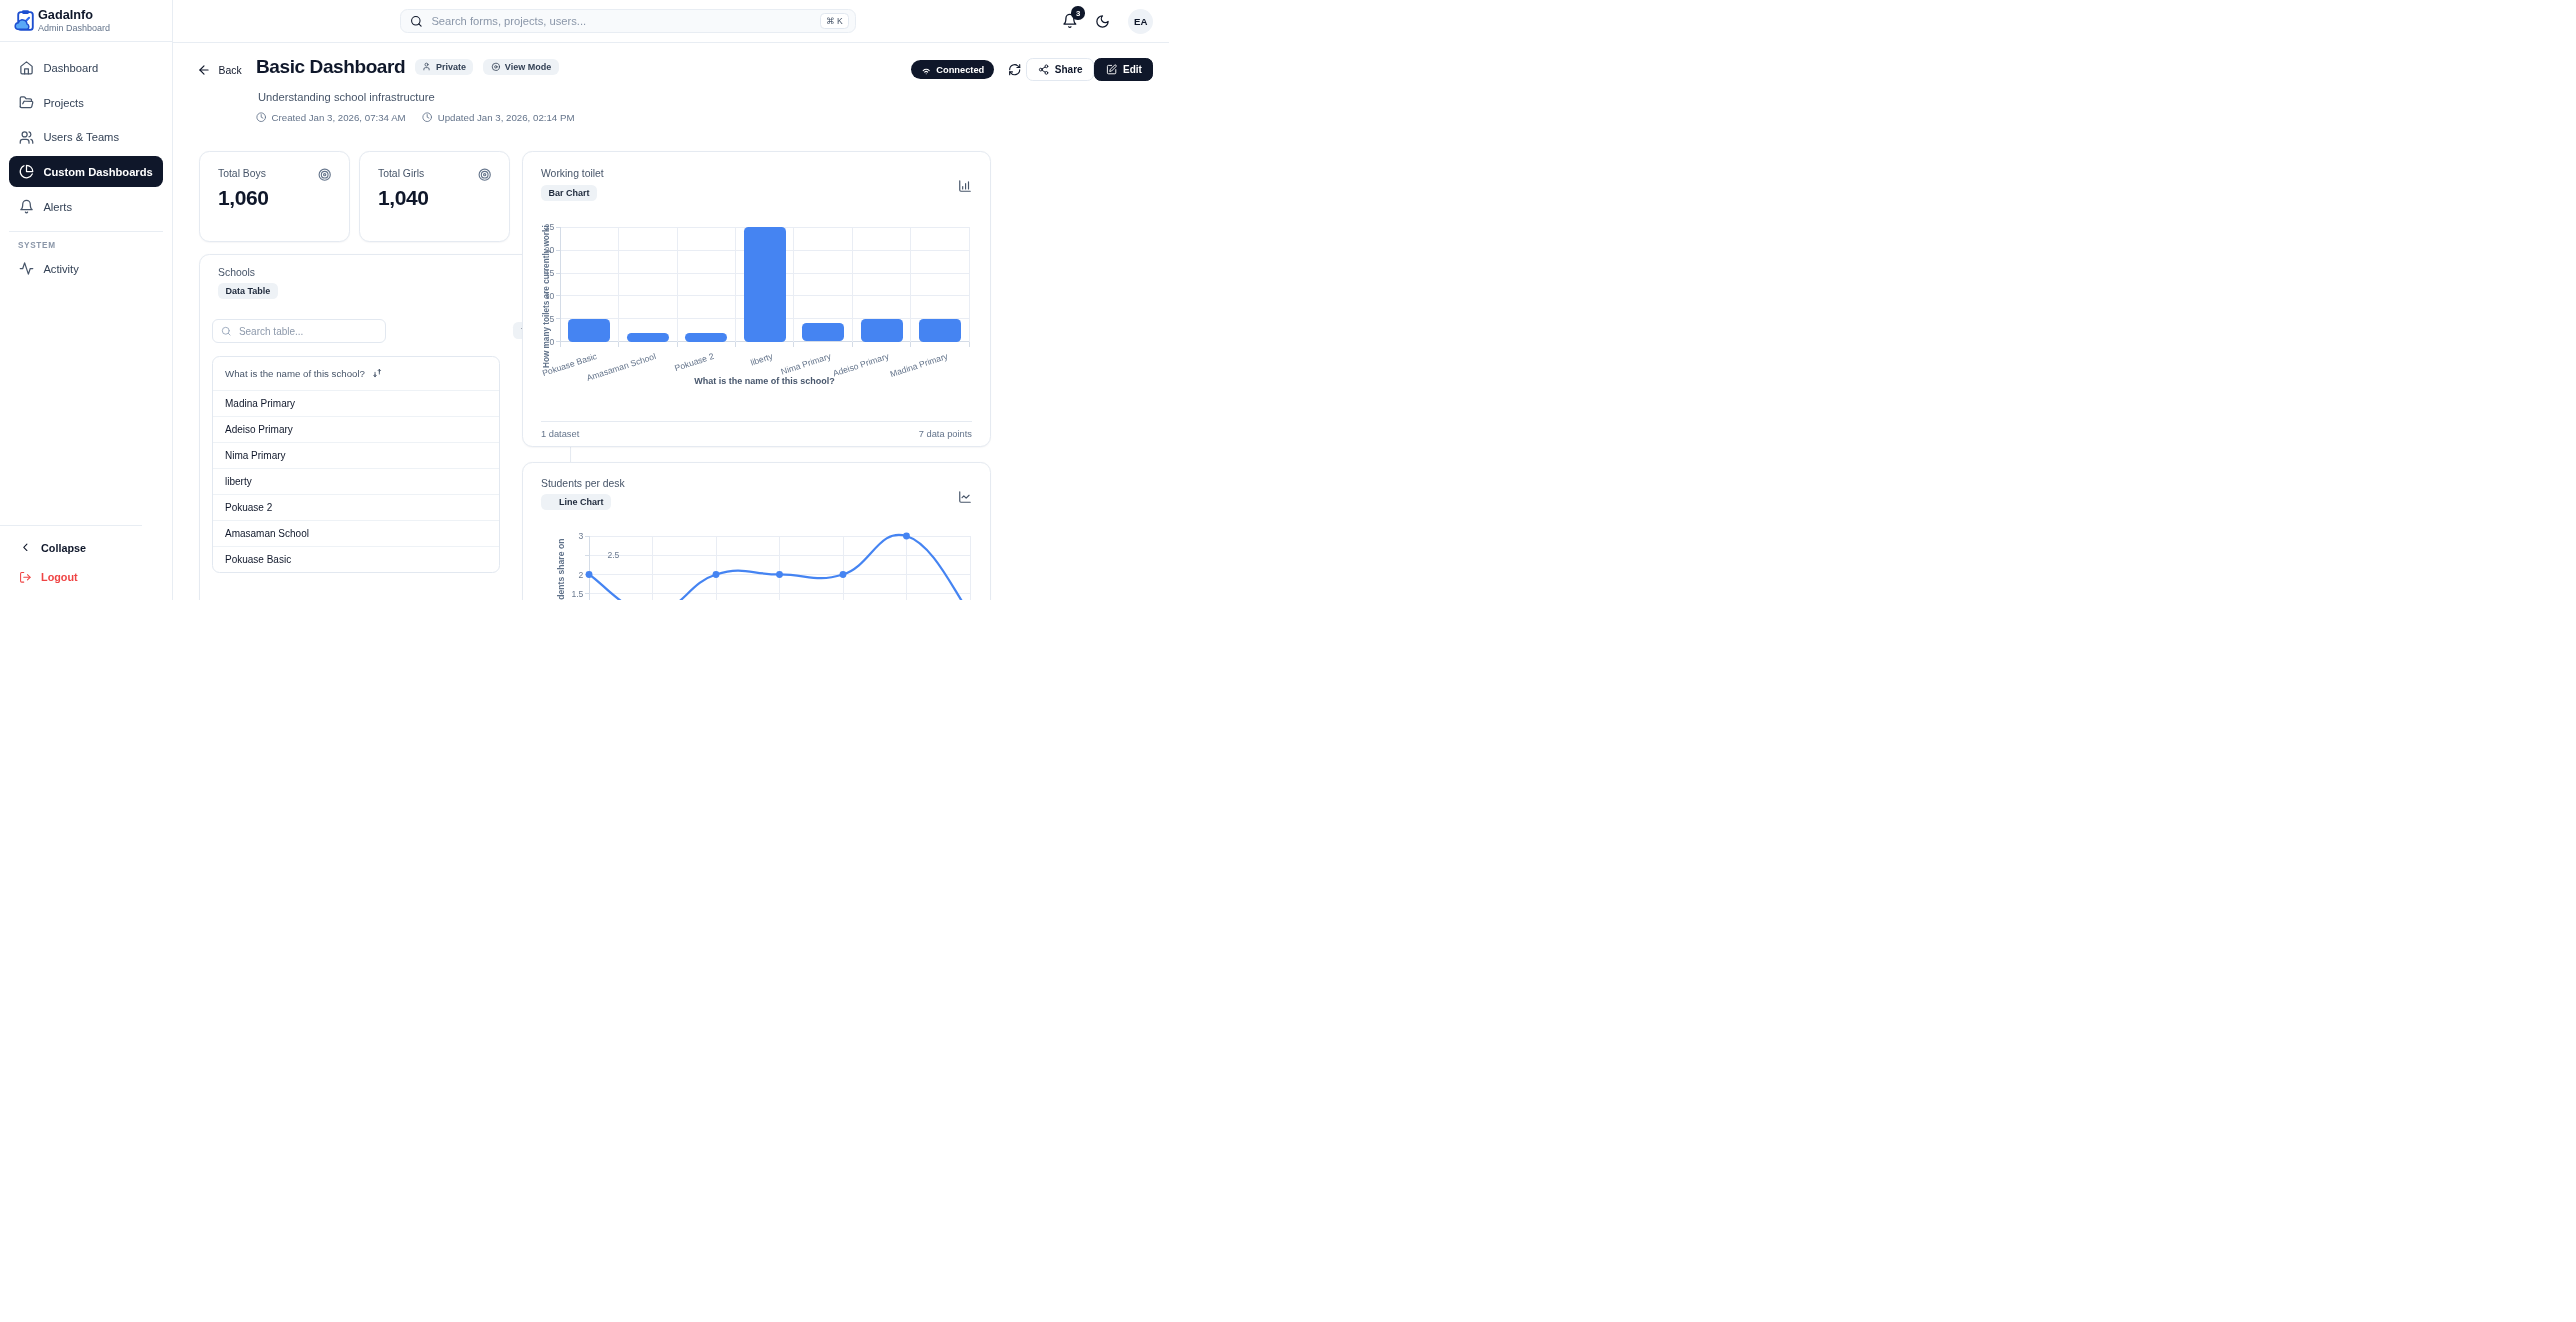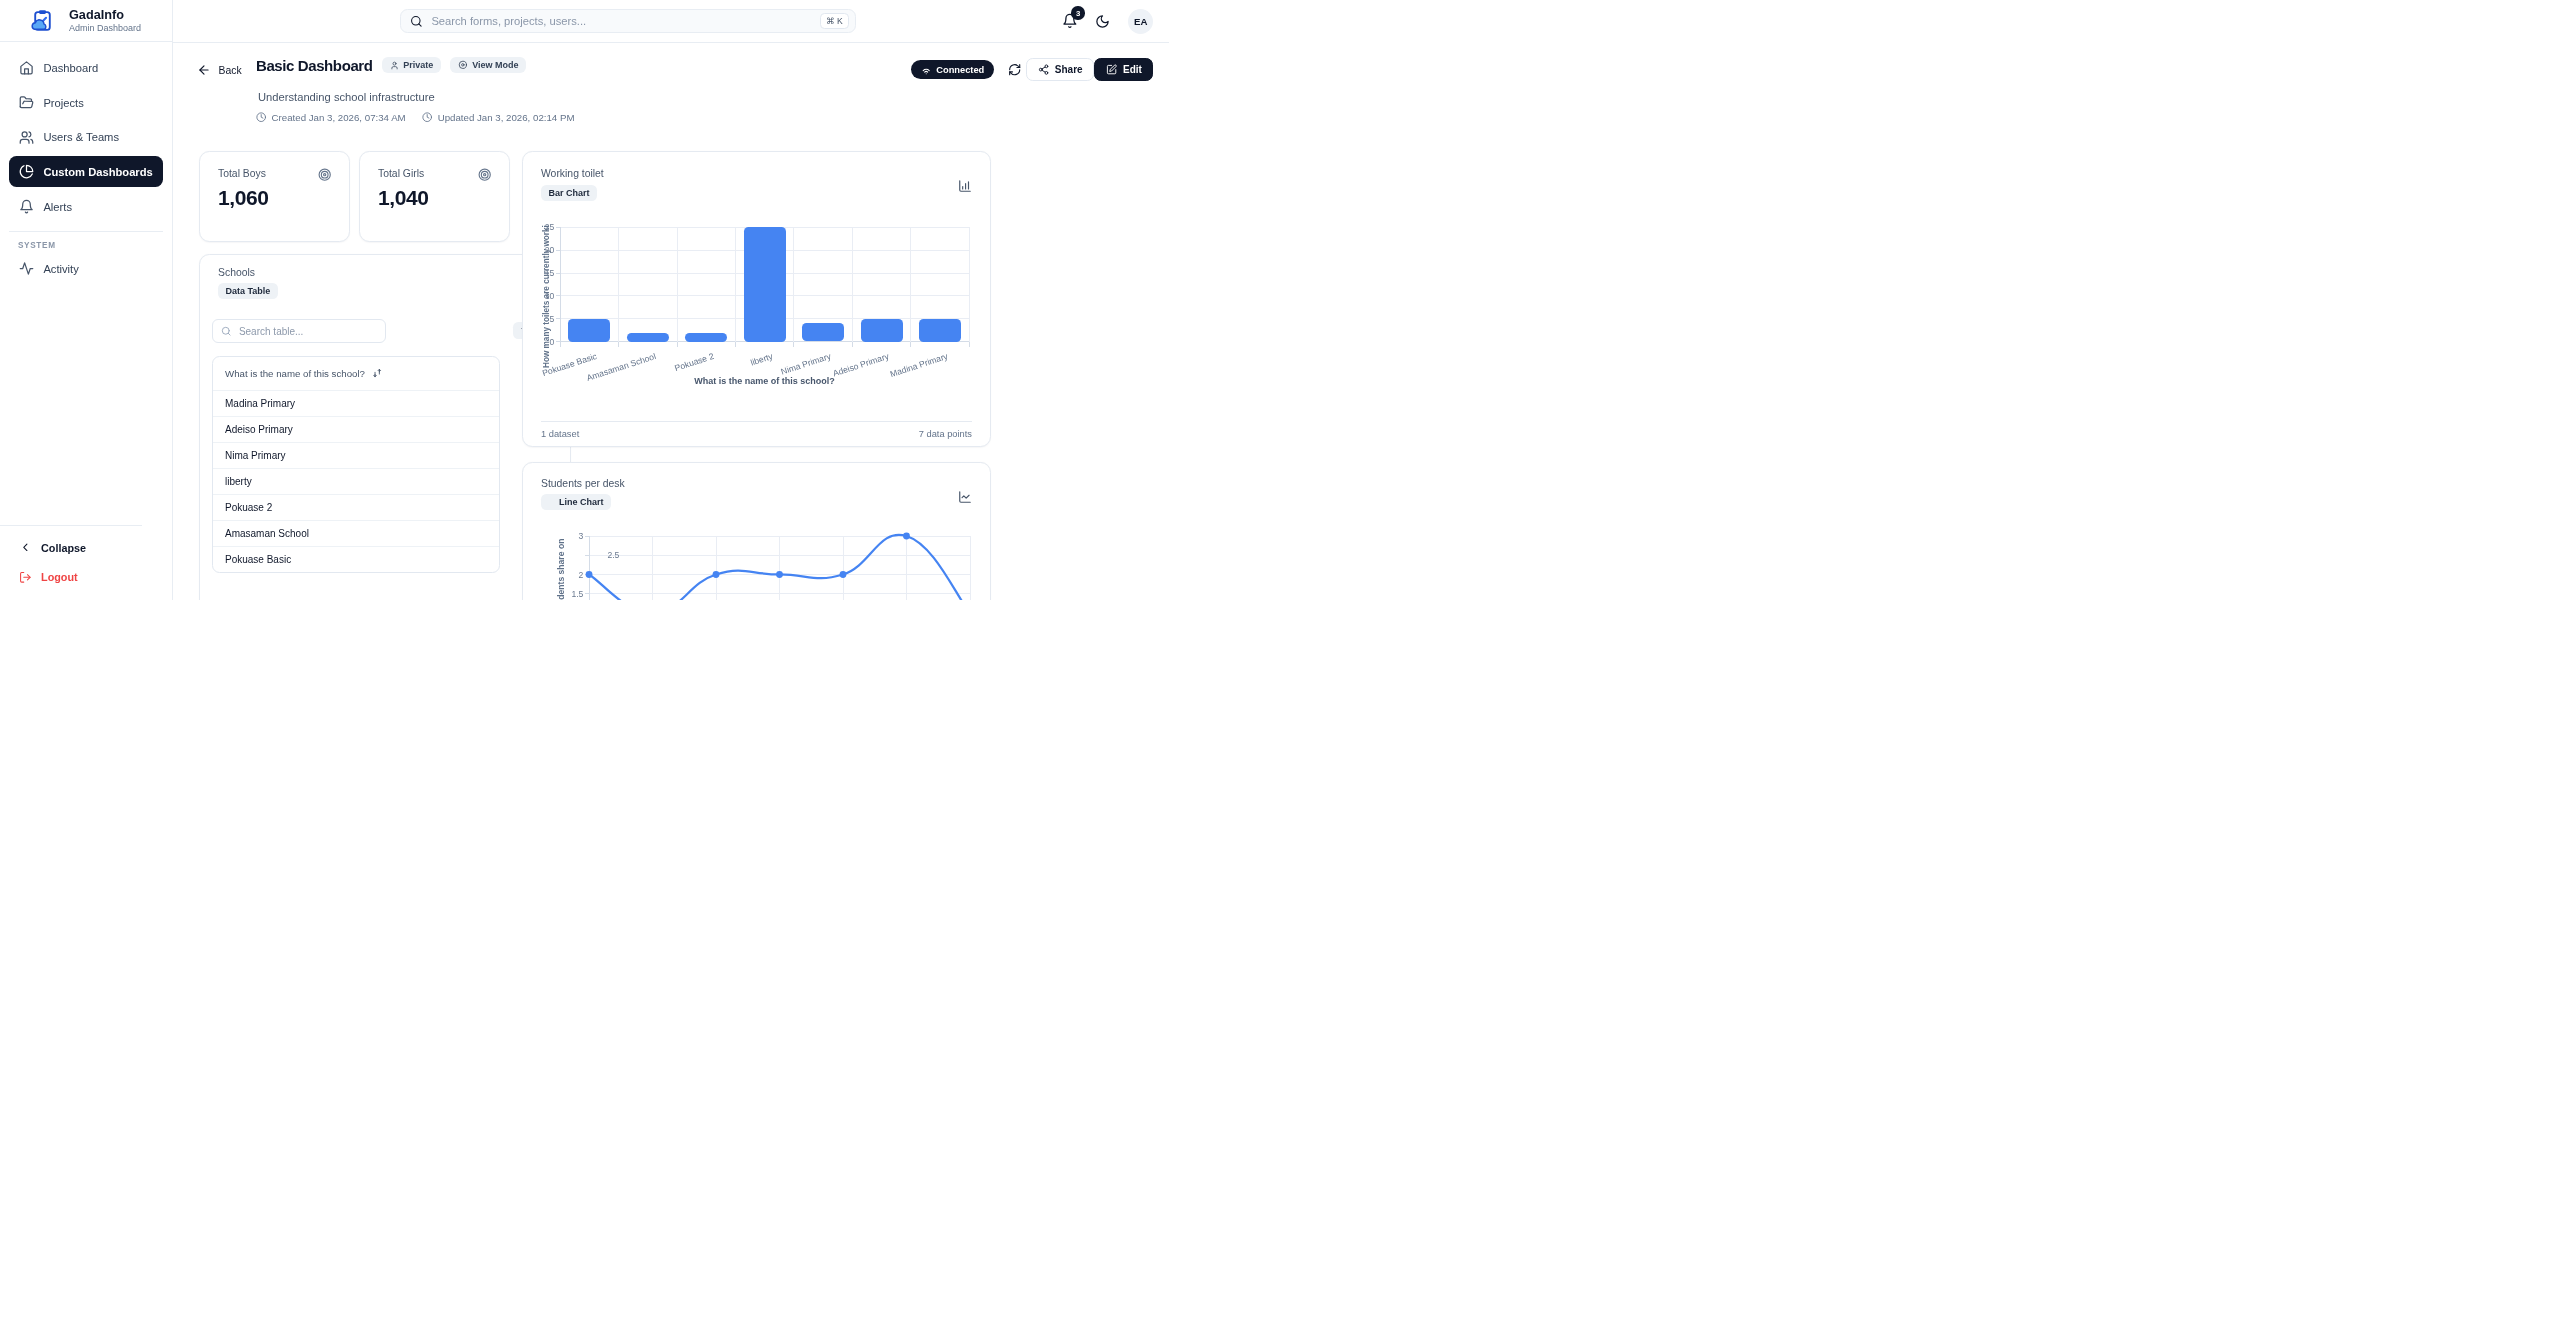--- a/index.html
+++ b/index.html
@@ -12,21 +12,21 @@
   #searchbox{position:absolute;left:400px;top:9px;width:456px;height:24px;background:#f8fafc;border:0.7px solid #e8edf3;border-radius:7.5px;display:flex;align-items:center;box-sizing:border-box;padding:0 6px 0 9px;}
   #searchbox input{flex:1;border:none;outline:none;background:transparent;font:11.2px "Liberation Sans",sans-serif;color:#334155;margin-left:6.7px;}
   #searchbox input::placeholder{color:#8b97a9;}
   .kbd{background:#fff;border:0.7px solid #e2e8f0;border-radius:4.5px;font-size:8.6px;color:#475569;padding:2.2px 5.2px;}
   #top-right{position:absolute;right:15.7px;top:0;height:42px;display:flex;align-items:center;gap:18px;}
   .bell-wrap{position:relative;color:#0f172a;cursor:pointer;}
   .bell-badge{position:absolute;top:-6.7px;right:-7.5px;width:13.4px;height:13.4px;background:#0f172a;border-radius:50%;color:#fff;font-size:7.8px;font-weight:700;display:flex;align-items:center;justify-content:center;}
   .avatar{width:25px;height:25px;border-radius:50%;background:#eef2f7;display:flex;align-items:center;justify-content:center;font-size:9.7px;font-weight:700;color:#0f172a;cursor:pointer;}
   
   #sidebar{position:absolute;left:0;top:0;width:173px;height:600px;background:#fff;border-right:0.7px solid #e8edf3;box-sizing:border-box;z-index:5;}
-  #sb-head{height:42px;border-bottom:0.7px solid #e8edf3;display:flex;align-items:center;padding-left:30px;gap:14px;box-sizing:border-box;}
+  #sb-head{height:42px;border-bottom:0.7px solid #e8edf3;display:flex;align-items:center;padding-left:13px;gap:0;box-sizing:border-box;}
   #sb-head .t1{font-size:12.7px;font-weight:800;color:#0f172a;line-height:1.15;}
   #sb-head .t2{font-size:9px;color:#64748b;}
   nav{display:flex;flex-direction:column;gap:3.7px;padding:10.4px 9px 0;}
   .nav-item{display:flex;align-items:center;gap:9.7px;height:31px;padding:0 9.7px;border-radius:7.5px;color:#334155;font-size:11.2px;font-weight:500;cursor:pointer;}
   .nav-item svg{color:#475569;}
   .nav-item.active{background:#0f172a;color:#fff;font-weight:600;}
   .nav-item.active svg{color:#fff;}
   .sb-div{border-top:0.7px solid #e8edf3;margin:9px 9px 0;}
   .sb-section{padding:9px 18px 3px;font-size:8.2px;font-weight:700;letter-spacing:.08em;color:#8a96a8;}
   #sb-foot{position:absolute;left:0;bottom:0;width:142px;border-top:0.7px solid #e8edf3;padding:9px 9px 10.4px;box-sizing:border-box;display:flex;flex-direction:column;gap:4.5px;}
@@ -177,21 +177,21 @@
   </aside>
 
   <div class="abs" style="left:197px;top:63px;display:flex;align-items:center;gap:7.5px;cursor:pointer;">
     <svg class="ic" width="14" height="14" viewBox="0 0 24 24">
         <path d="m12 19-7-7 7-7"></path>
         <path d="M19 12H5"></path>
       </svg>
     <span style="font-size:10.4px;font-weight:500;">Back</span>
   </div>
   <div class="abs" style="left:256px;top:57px;display:flex;align-items:center;gap:9.7px;">
-    <span style="font-size:15px;font-weight:800;letter-spacing:-0.4px;line-height:1;">Basic Dashboard</span>
+    <span style="font-size:19px;font-weight:800;letter-spacing:-0.4px;line-height:1;">Basic Dashboard</span>
     <span class="chip">
       <svg class="ic" width="9" height="9" viewBox="0 0 24 24">
           <path d="M19 21v-2a4 4 0 0 0-4-4H9a4 4 0 0 0-4 4v2"></path>
           <circle cx="12" cy="7" r="4"></circle>
         </svg>
       <span>Private</span>
     </span>
     <span class="chip">
       <svg class="ic" width="9.7" height="9.7" viewBox="0 0 24 24">
           <circle cx="12" cy="12" r="9"></circle>

